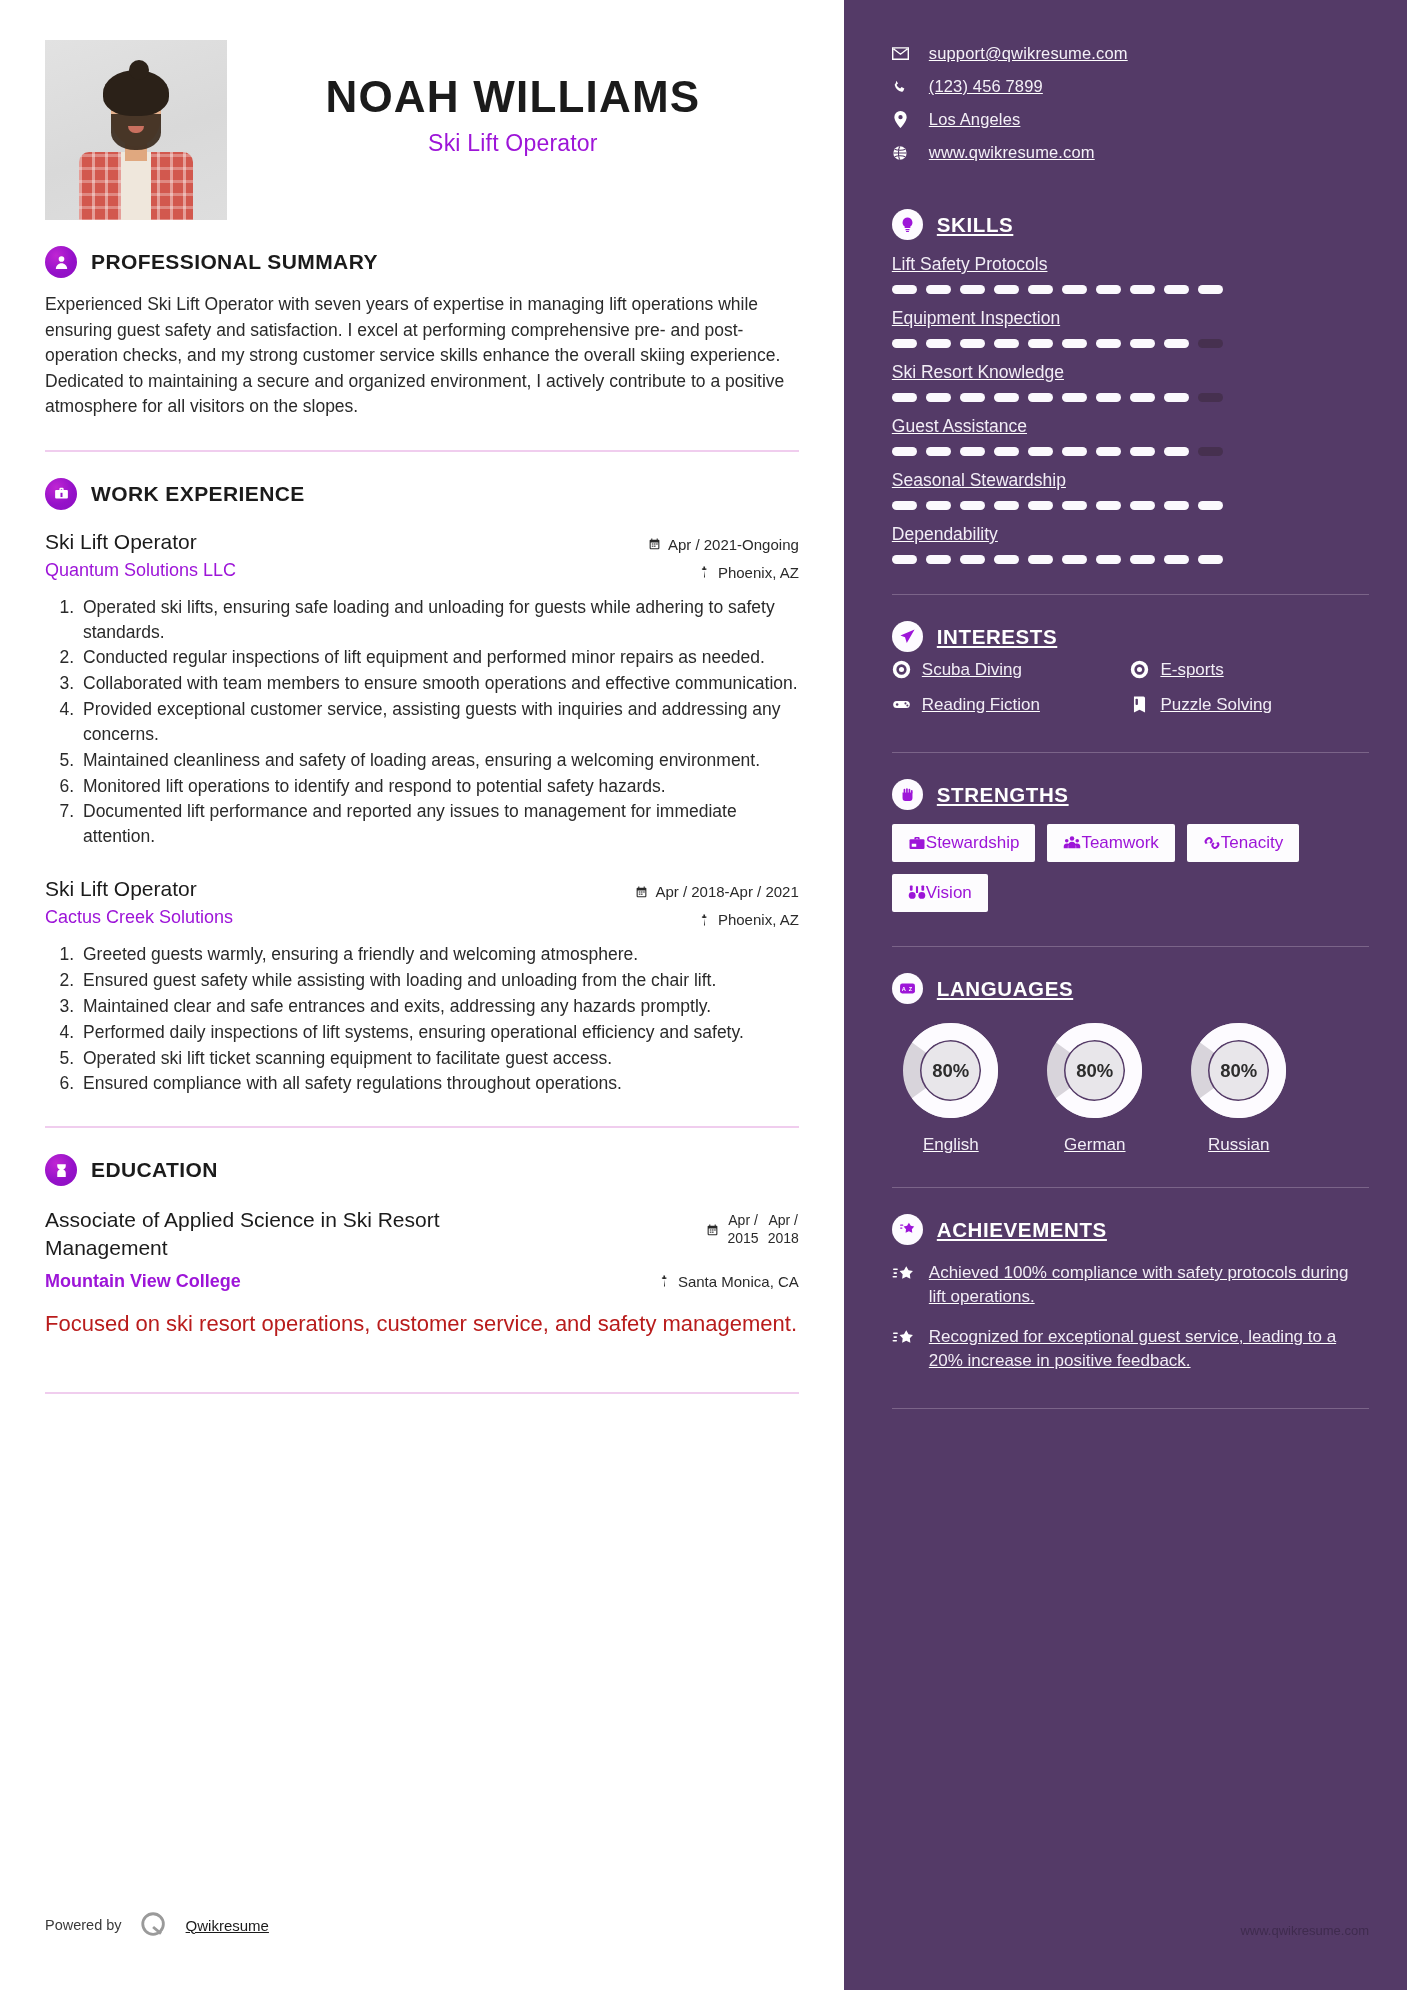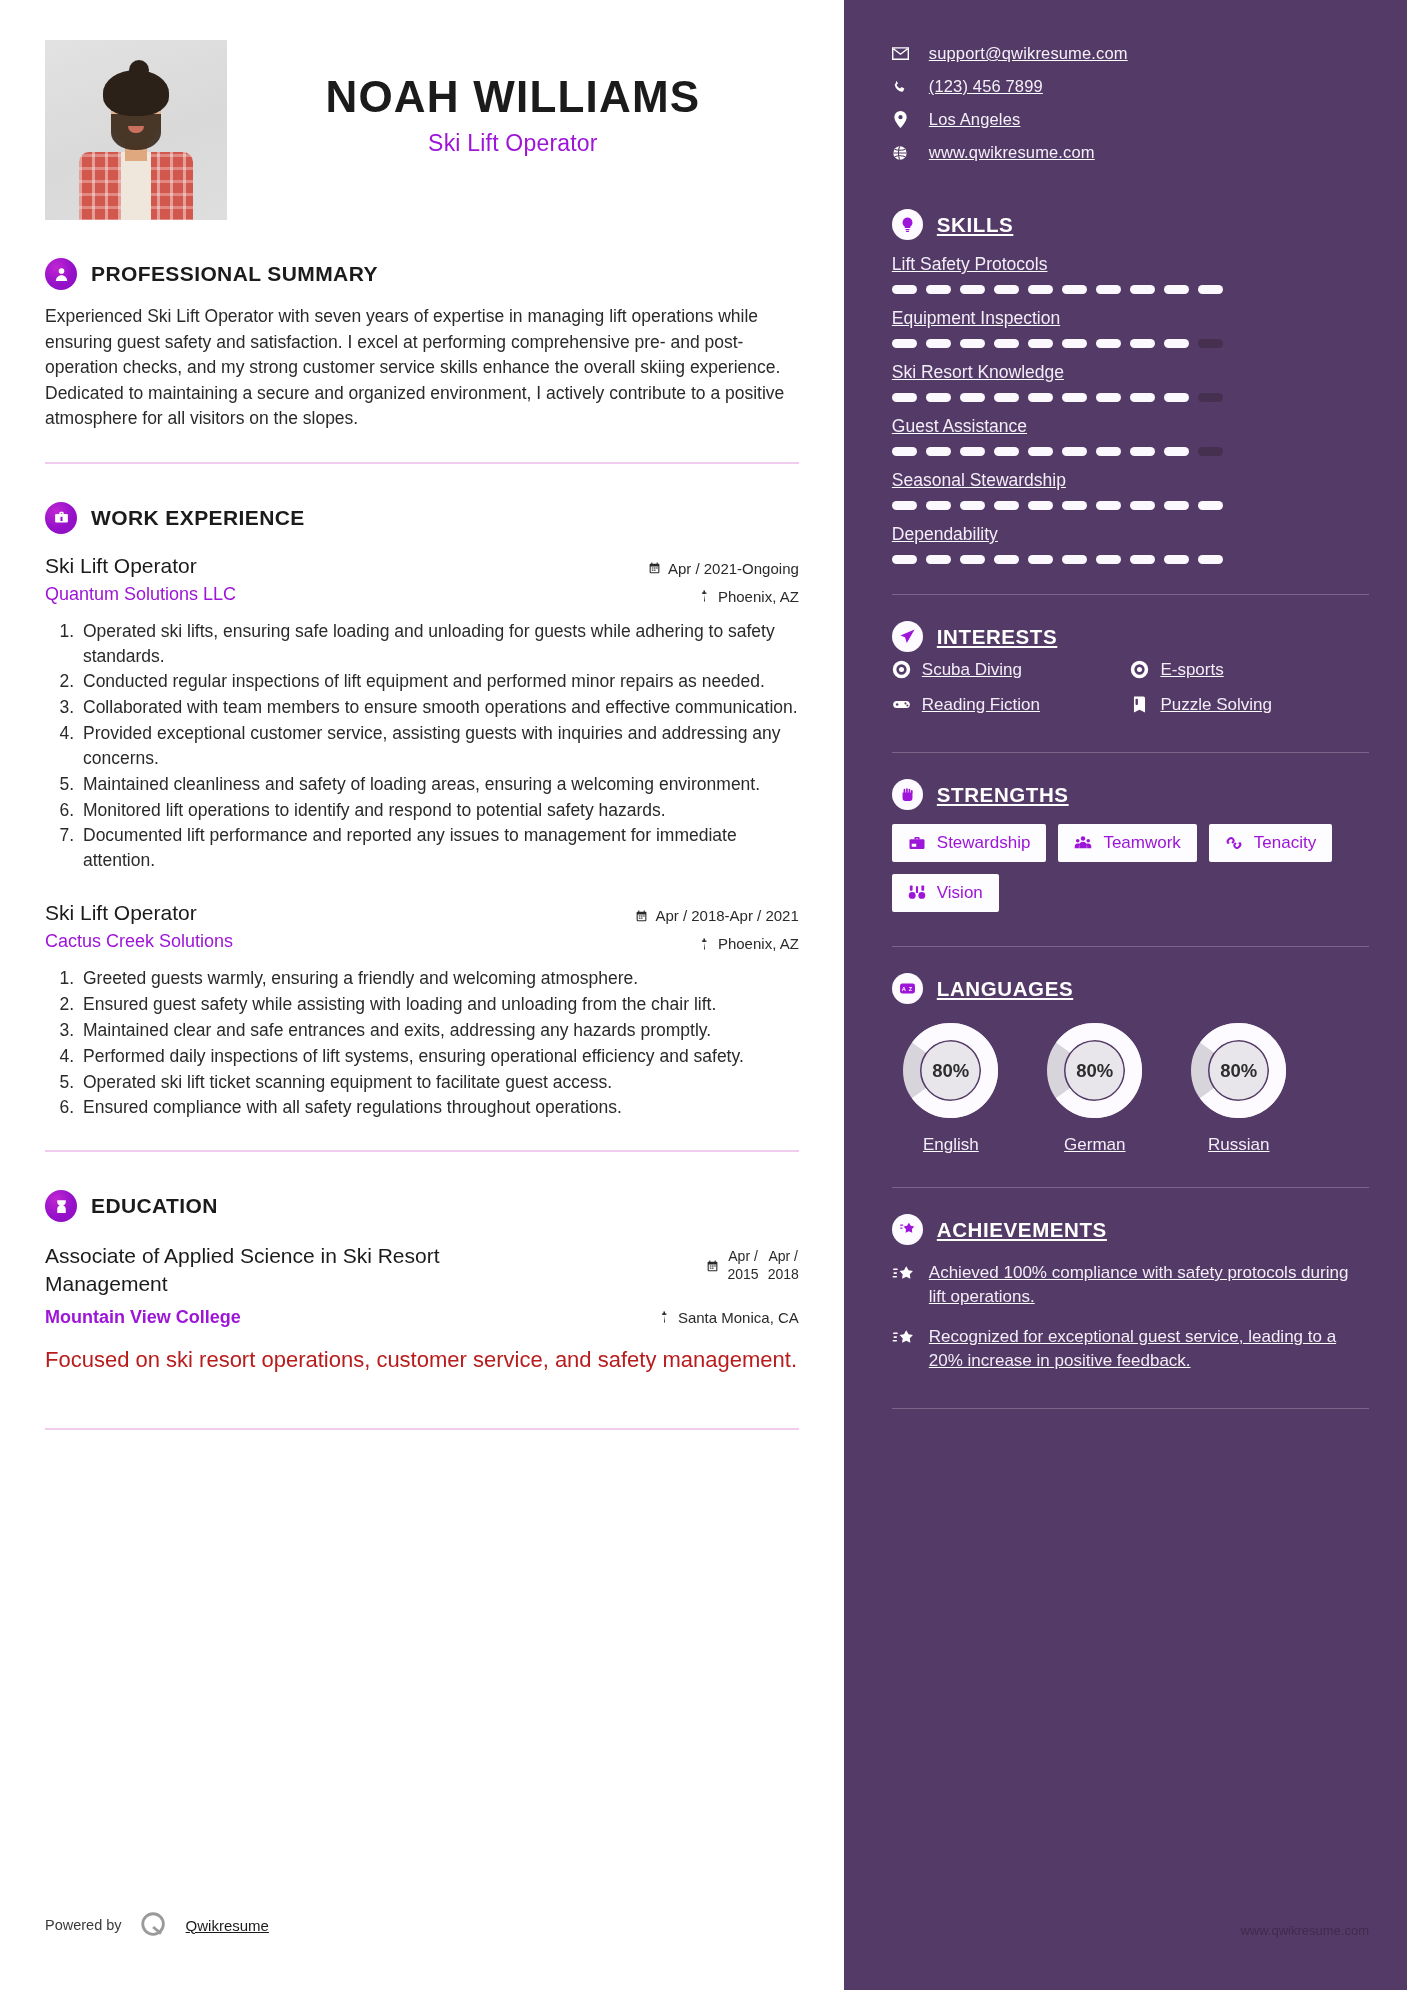--- a/index.html
+++ b/index.html
@@ -51,21 +51,21 @@
              border-radius: 10px 10px 0 0;}
   .ph-tee  { position:absolute; left:76px; top:112px; width:30px; height:70px; background:#efe7dc;}
 
   .name-wrap { flex: 1 1 auto; text-align: center; padding-top: 34px; }
   .name {
     font-size: 44px; font-weight: 700; letter-spacing: 1.2px;
     color: #1b1b1b; line-height: 1.05;
   }
   .role { margin-top: 10px; font-size: 23px; color: #9d15d8; letter-spacing: .2px; }
 
-  .sec { margin-top: 38px; }
+  .sec { margin-top: 26px; }
   .sec-head { display: flex; align-items: center; gap: 14px; }
   .sec-badge {
     width: 32px; height: 32px; border-radius: 50%;
     background: radial-gradient(circle at 35% 30%, #c026d3 0%, #9511c9 55%, #8d0fc2 100%);
     display: flex; align-items: center; justify-content: center;
     flex: 0 0 32px;
   }
   .sec-badge svg { width: 17px; height: 17px; fill: #fff; }
   .sec-title {
     font-size: 21px; font-weight: 700; letter-spacing: .4px; color: #1b1b1b;
@@ -142,21 +142,21 @@
 
   .int-grid { display: flex; flex-wrap: wrap; }
   .int-item { width: 50%; display:flex; align-items:center; gap: 11px; height: 35px; }
   .int-ico { width: 19px; height: 19px; flex:0 0 19px; }
   .int-ico svg { width:19px; height:19px; fill:#fff; display:block;}
   .int-label { font-size: 17px; color: #f2edf6; }
 
   .str-grid { display:flex; flex-wrap: wrap; gap: 12px; margin-top: 14px; }
   .chip {
     background: #fdfcfe; border-radius: 2px;
-    padding: 9px 16px; display:flex; align-items:center; gap: 11px;
+    padding: 9px 16px; display:flex; align-items:center; gap: 0;
   }
   .chip svg { width: 18px; height: 18px; fill: #9d15d8; display:block; }
   .chip-label { font-size: 17px; color: #9d15d8; }
 
   .lang-grid { display:flex; gap: 26px; margin-top: 18px; }
   .lang { width: 118px; text-align:center; }
   .ring { width: 97px; height: 97px; margin: 0 auto; position: relative; }
   .ring svg { transform: rotate(-90deg); display:block; }
   .ring-val {
     position:absolute; inset:0; display:flex; align-items:center; justify-content:center;

